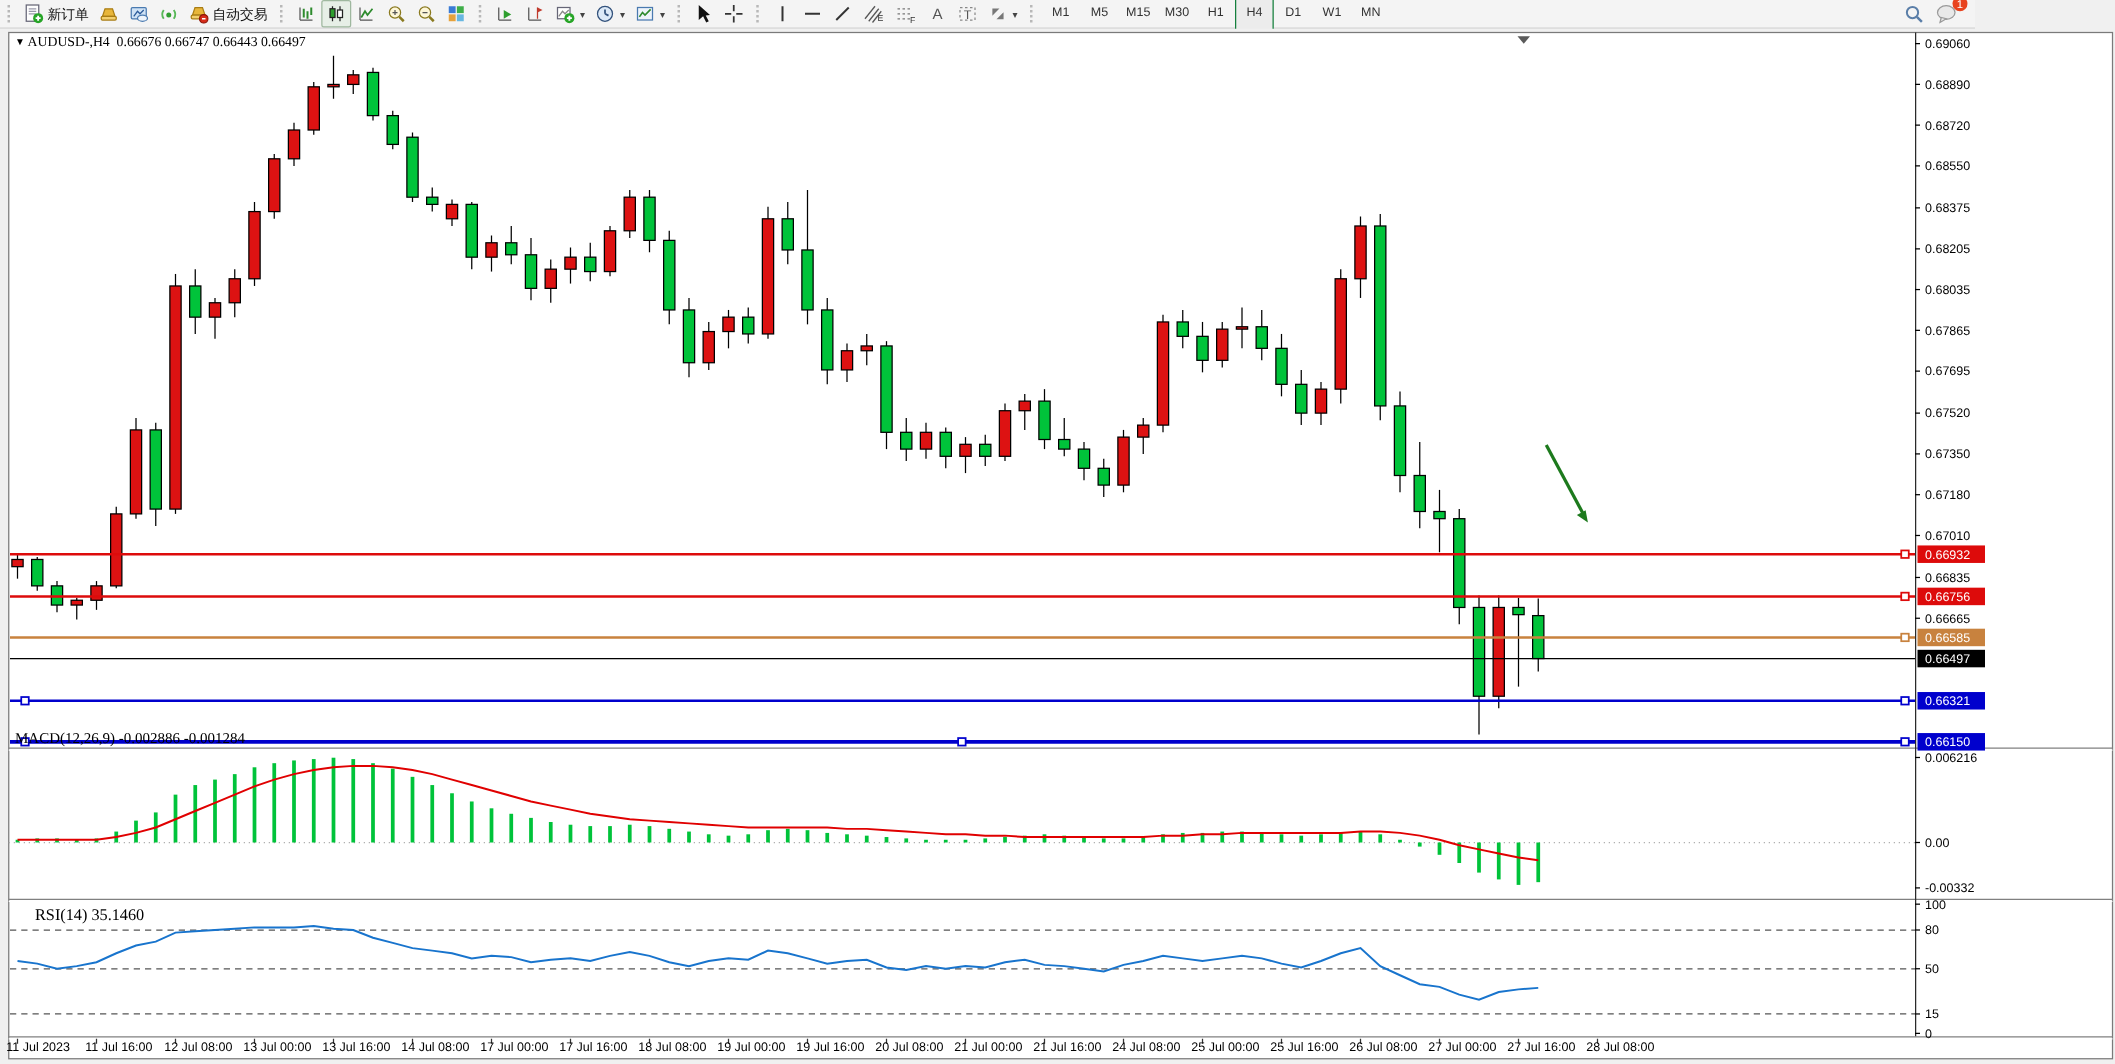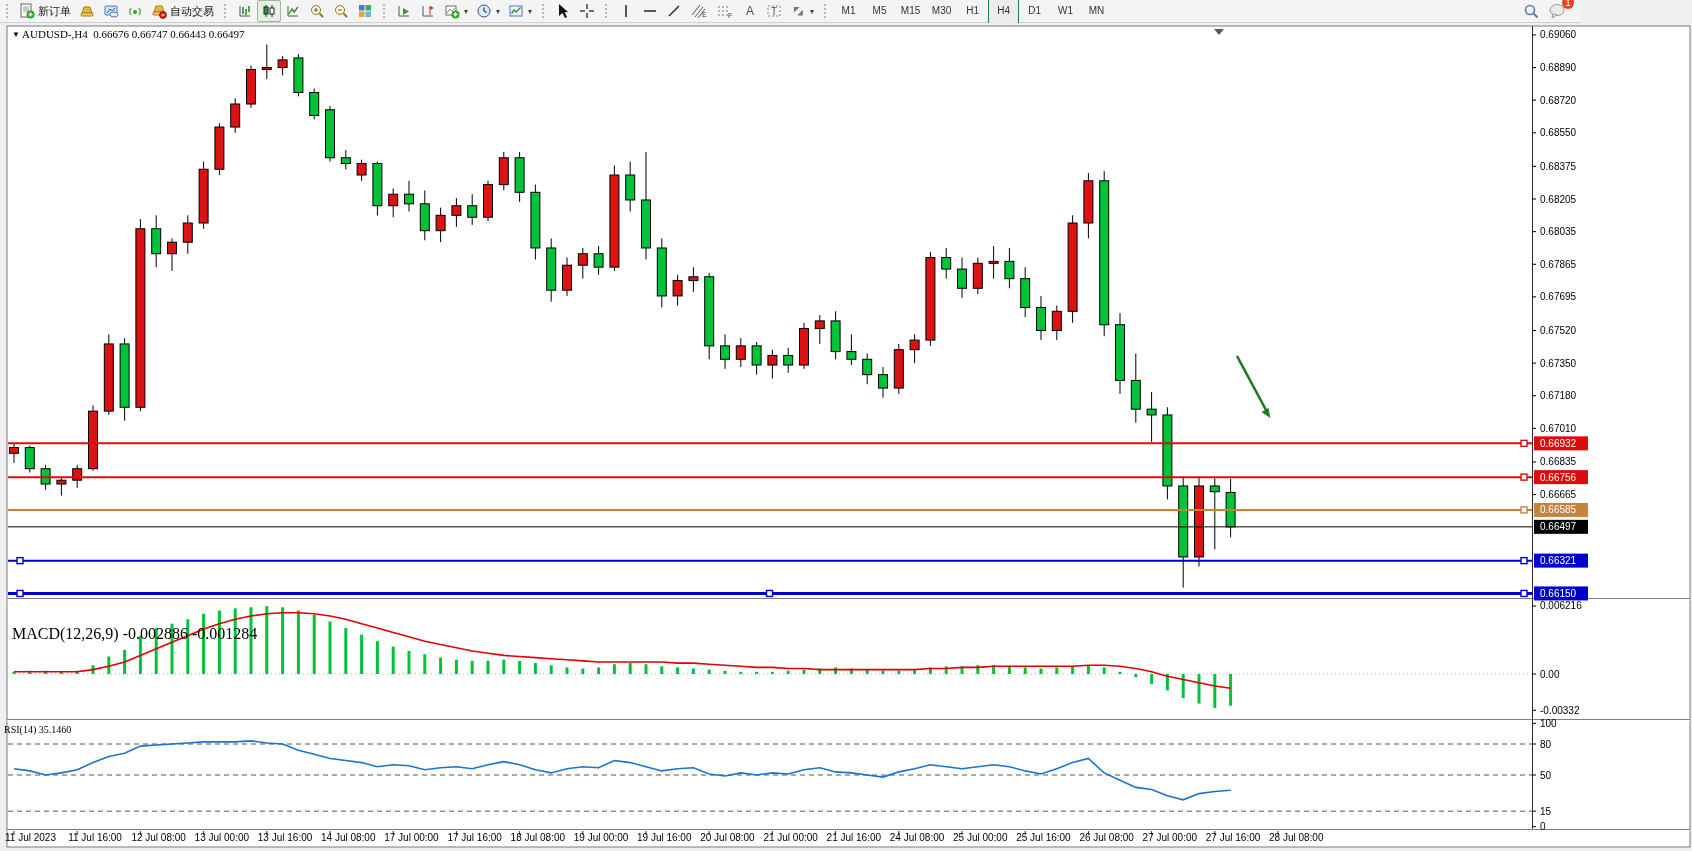--- a/index.html
+++ b/index.html
@@ -715,16 +715,16 @@
           <text x="1205.8" y="818" font-size="10" font-family="Liberation Sans, sans-serif" fill="#000">27 Jul 16:00</text>
           <line x1="1278" y1="808" x2="1278" y2="812" stroke="#333"></line>
           <text x="1269" y="818" font-size="10" font-family="Liberation Sans, sans-serif" fill="#000">28 Jul 08:00</text>
         </g>
       </svg>
     <div class="overlay-label" style="left:12px;top:5px;">
       <span style="font-size:8px;vertical-align:1px;">▼</span>
       <span>AUDUSD-,H4</span>&nbsp;
       <span>0.66676 0.66747 0.66443 0.66497</span>
     </div>
-    <div class="overlay-label" style="left:12px;top:602px;font-size:16px;">MACD(12,26,9) -0.002886 -0.001284</div>
-    <div class="overlay-label" style="left:4px;top:701px;font-size:10px;">RSI(14) 35.1460</div>
+    <div class="overlay-label" style="left:12px;top:560px;font-size:12px;">MACD(12,26,9) -0.002886 -0.001284</div>
+    <div class="overlay-label" style="left:28px;top:701px;font-size:13px;">RSI(14) 35.1460</div>
   </div>
 </div>
 
 </body></html>

